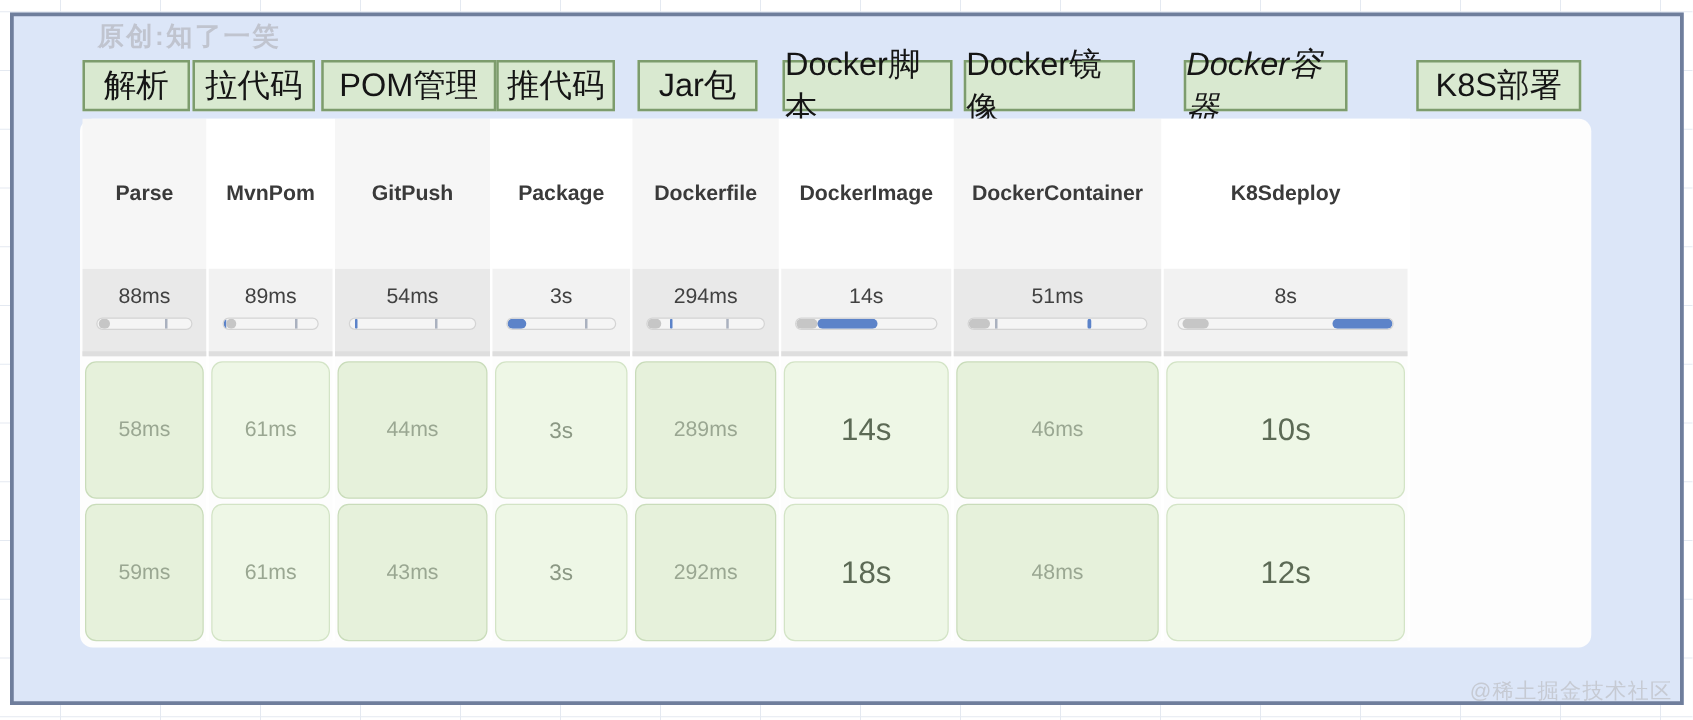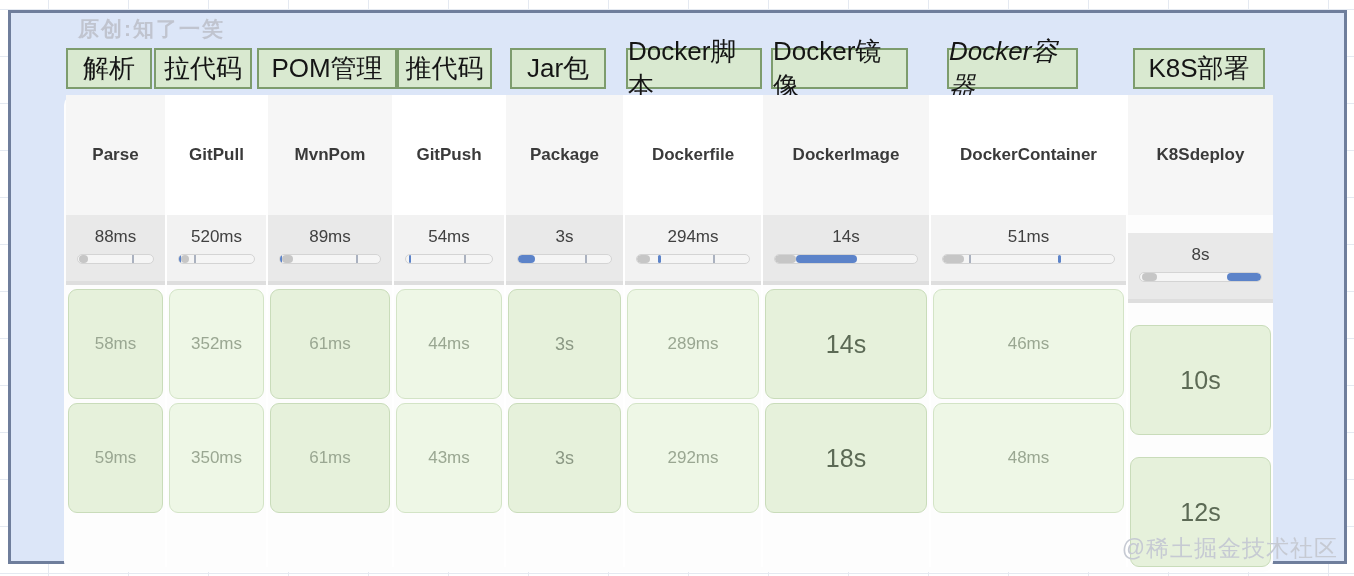--- a/index.html
+++ b/index.html
@@ -83,21 +83,21 @@
     border:1px solid #d3e4c6; background:#eef7e6;
     display:flex; align-items:center; justify-content:center;
   }
   .col:nth-child(odd) .run-cell { background:#e6f1db; border-color:#c9dcba; }
   .run-cell span { font-size:17px; color:#9aa792; }
   .run-cell span.sec { font-size:18px; color:#8b9884; }
   .run-cell span.big { font-size:25px; color:#5c6a55; }
 
   .watermark {
     position:absolute; right:16px; bottom:12px;
-    font-size:23px; color:#c6cad3; letter-spacing:1px;margin-top:35px;
+    font-size:17px; color:#c6cad3; letter-spacing:1px;margin-top:35px;
   }
 </style>
 </head>
 <body>
 
 <div class="page">
   <div class="panel"></div>
 
   <div class="credit">原创:知了一笑</div>
 
@@ -143,37 +143,20 @@
           </div>
       </div>
       <div class="run-cell">
           <span>58ms</span>
         </div>
       <div class="run-cell">
           <span>59ms</span>
         </div>
     </div>
 
-    <div class="col">
-      <div class="stage-header">GitPull</div>
-      <div class="avg-cell">
-        <div class="avg-time">520ms</div>
-        <div class="bar">
-            <div class="seg blue" style="left: 0%; width: 2%;"></div>
-            <div class="seg gray" style="left: 2%; width: 11%;"></div>
-            <div class="tick" style="left: 20%;"></div>
-          </div>
-      </div>
-      <div class="run-cell">
-          <span>352ms</span>
-        </div>
-      <div class="run-cell">
-          <span>350ms</span>
-        </div>
-    </div>
 
     <div class="col">
       <div class="stage-header">MvnPom</div>
       <div class="avg-cell">
         <div class="avg-time">89ms</div>
         <div class="bar">
             <div class="seg blue" style="left: 0%; width: 2%;"></div>
             <div class="seg gray" style="left: 2%; width: 11%;"></div>
             <div class="tick" style="left: 76%;"></div>
           </div>

